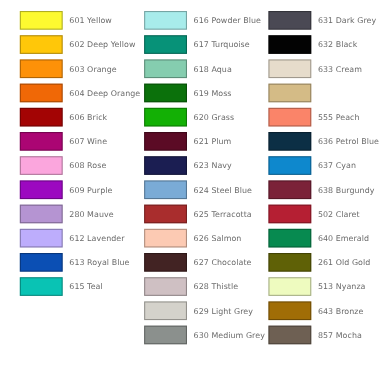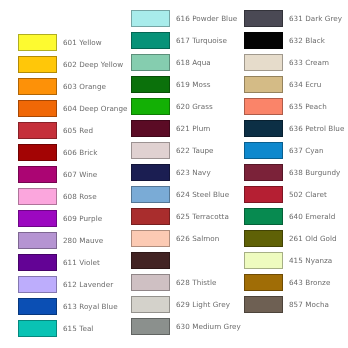--- a/index.html
+++ b/index.html
@@ -20,21 +20,21 @@
     position: relative;
     width: 348px;
     height: 348px;
     background: #ffffff;
   }
 
   .column {
     position: absolute;
     top: 10px;
   }
-  .column-0 { left: 18px; margin-top: 24px; }
+  .column-0 { left: 18px; }
   .column-1 { left: 131px; }
   .column-2 { left: 244px; }
 
   .swatch-row {
     position: relative;
     height: 22px;
     width: 104px;
   }
 
   .swatch {
@@ -74,48 +74,40 @@
       </div>
       <div class="swatch-row">
         <div class="swatch" style="background-color: rgb(253, 145, 8);"></div>
         <div class="swatch-label">603 Orange</div>
       </div>
       <div class="swatch-row">
         <div class="swatch" style="background-color: rgb(240, 104, 6);"></div>
         <div class="swatch-label">604 Deep Orange</div>
       </div>
       <div class="swatch-row">
-        <div class="swatch" style="background-color: rgb(197, 48, 58);"></div>
-        <div class="swatch-label">605 Red</div>
-      </div>
-      <div class="swatch-row">
         <div class="swatch" style="background-color: rgb(163, 4, 4);"></div>
         <div class="swatch-label">606 Brick</div>
       </div>
       <div class="swatch-row">
         <div class="swatch" style="background-color: rgb(171, 5, 115);"></div>
         <div class="swatch-label">607 Wine</div>
       </div>
       <div class="swatch-row">
         <div class="swatch" style="background-color: rgb(251, 166, 221);"></div>
         <div class="swatch-label">608 Rose</div>
       </div>
       <div class="swatch-row">
         <div class="swatch" style="background-color: rgb(156, 8, 192);"></div>
         <div class="swatch-label">609 Purple</div>
       </div>
       <div class="swatch-row">
         <div class="swatch" style="background-color: rgb(181, 148, 210);"></div>
         <div class="swatch-label">280 Mauve</div>
       </div>
       <div class="swatch-row">
-        <div class="swatch" style="background-color: rgb(99, 3, 149);"></div>
-        <div class="swatch-label">611 Violet</div>
-      </div>
-      <div class="swatch-row">
         <div class="swatch" style="background-color: rgb(189, 173, 252);"></div>
         <div class="swatch-label">612 Lavender</div>
       </div>
       <div class="swatch-row">
         <div class="swatch" style="background-color: rgb(11, 79, 180);"></div>
         <div class="swatch-label">613 Royal Blue</div>
       </div>
       <div class="swatch-row">
         <div class="swatch" style="background-color: rgb(9, 195, 180);"></div>
         <div class="swatch-label">615 Teal</div>
@@ -140,41 +132,38 @@
       </div>
       <div class="swatch-row">
         <div class="swatch" style="background-color: rgb(19, 176, 5);"></div>
         <div class="swatch-label">620 Grass</div>
       </div>
       <div class="swatch-row">
         <div class="swatch" style="background-color: rgb(91, 11, 37);"></div>
         <div class="swatch-label">621 Plum</div>
       </div>
       <div class="swatch-row">
-        <div class="swatch" style="background-color: rgb(224, 209, 209);"></div>
-        <div class="swatch-label">622 Taupe</div>
-      </div>
-      <div class="swatch-row">
         <div class="swatch" style="background-color: rgb(27, 30, 82);"></div>
         <div class="swatch-label">623 Navy</div>
       </div>
       <div class="swatch-row">
         <div class="swatch" style="background-color: rgb(122, 171, 214);"></div>
         <div class="swatch-label">624 Steel Blue</div>
       </div>
       <div class="swatch-row">
         <div class="swatch" style="background-color: rgb(169, 45, 45);"></div>
         <div class="swatch-label">625 Terracotta</div>
       </div>
       <div class="swatch-row">
         <div class="swatch" style="background-color: rgb(252, 202, 179);"></div>
         <div class="swatch-label">626 Salmon</div>
       </div>
       <div class="swatch-row">
         <div class="swatch" style="background-color: rgb(66, 35, 35);"></div>
+        <div class="swatch-label">627 Chocolate</div>
       </div>
       <div class="swatch-row">
         <div class="swatch" style="background-color: rgb(207, 192, 195);"></div>
         <div class="swatch-label">628 Thistle</div>
       </div>
       <div class="swatch-row">
         <div class="swatch" style="background-color: rgb(212, 210, 203);"></div>
         <div class="swatch-label">629 Light Grey</div>
       </div>
       <div class="swatch-row">
@@ -190,25 +179,24 @@
       <div class="swatch-row">
         <div class="swatch" style="background-color: rgb(3, 3, 3);"></div>
         <div class="swatch-label">632 Black</div>
       </div>
       <div class="swatch-row">
         <div class="swatch" style="background-color: rgb(230, 220, 203);"></div>
         <div class="swatch-label">633 Cream</div>
       </div>
       <div class="swatch-row">
         <div class="swatch" style="background-color: rgb(212, 187, 134);"></div>
-        <div class="swatch-label">634 Ecru</div>
       </div>
       <div class="swatch-row">
         <div class="swatch" style="background-color: rgb(250, 132, 105);"></div>
-        <div class="swatch-label">635 Peach</div>
+        <div class="swatch-label">555 Peach</div>
       </div>
       <div class="swatch-row">
         <div class="swatch" style="background-color: rgb(12, 47, 69);"></div>
         <div class="swatch-label">636 Petrol Blue</div>
       </div>
       <div class="swatch-row">
         <div class="swatch" style="background-color: rgb(14, 136, 205);"></div>
         <div class="swatch-label">637 Cyan</div>
       </div>
       <div class="swatch-row">
@@ -222,21 +210,21 @@
       <div class="swatch-row">
         <div class="swatch" style="background-color: rgb(7, 138, 80);"></div>
         <div class="swatch-label">640 Emerald</div>
       </div>
       <div class="swatch-row">
         <div class="swatch" style="background-color: rgb(95, 97, 6);"></div>
         <div class="swatch-label">261 Old Gold</div>
       </div>
       <div class="swatch-row">
         <div class="swatch" style="background-color: rgb(238, 251, 191);"></div>
-        <div class="swatch-label">415 Nyanza</div>
+        <div class="swatch-label">513 Nyanza</div>
       </div>
       <div class="swatch-row">
         <div class="swatch" style="background-color: rgb(160, 109, 6);"></div>
         <div class="swatch-label">643 Bronze</div>
       </div>
       <div class="swatch-row">
         <div class="swatch" style="background-color: rgb(110, 96, 83);"></div>
         <div class="swatch-label">857 Mocha</div>
       </div>
     </div>

